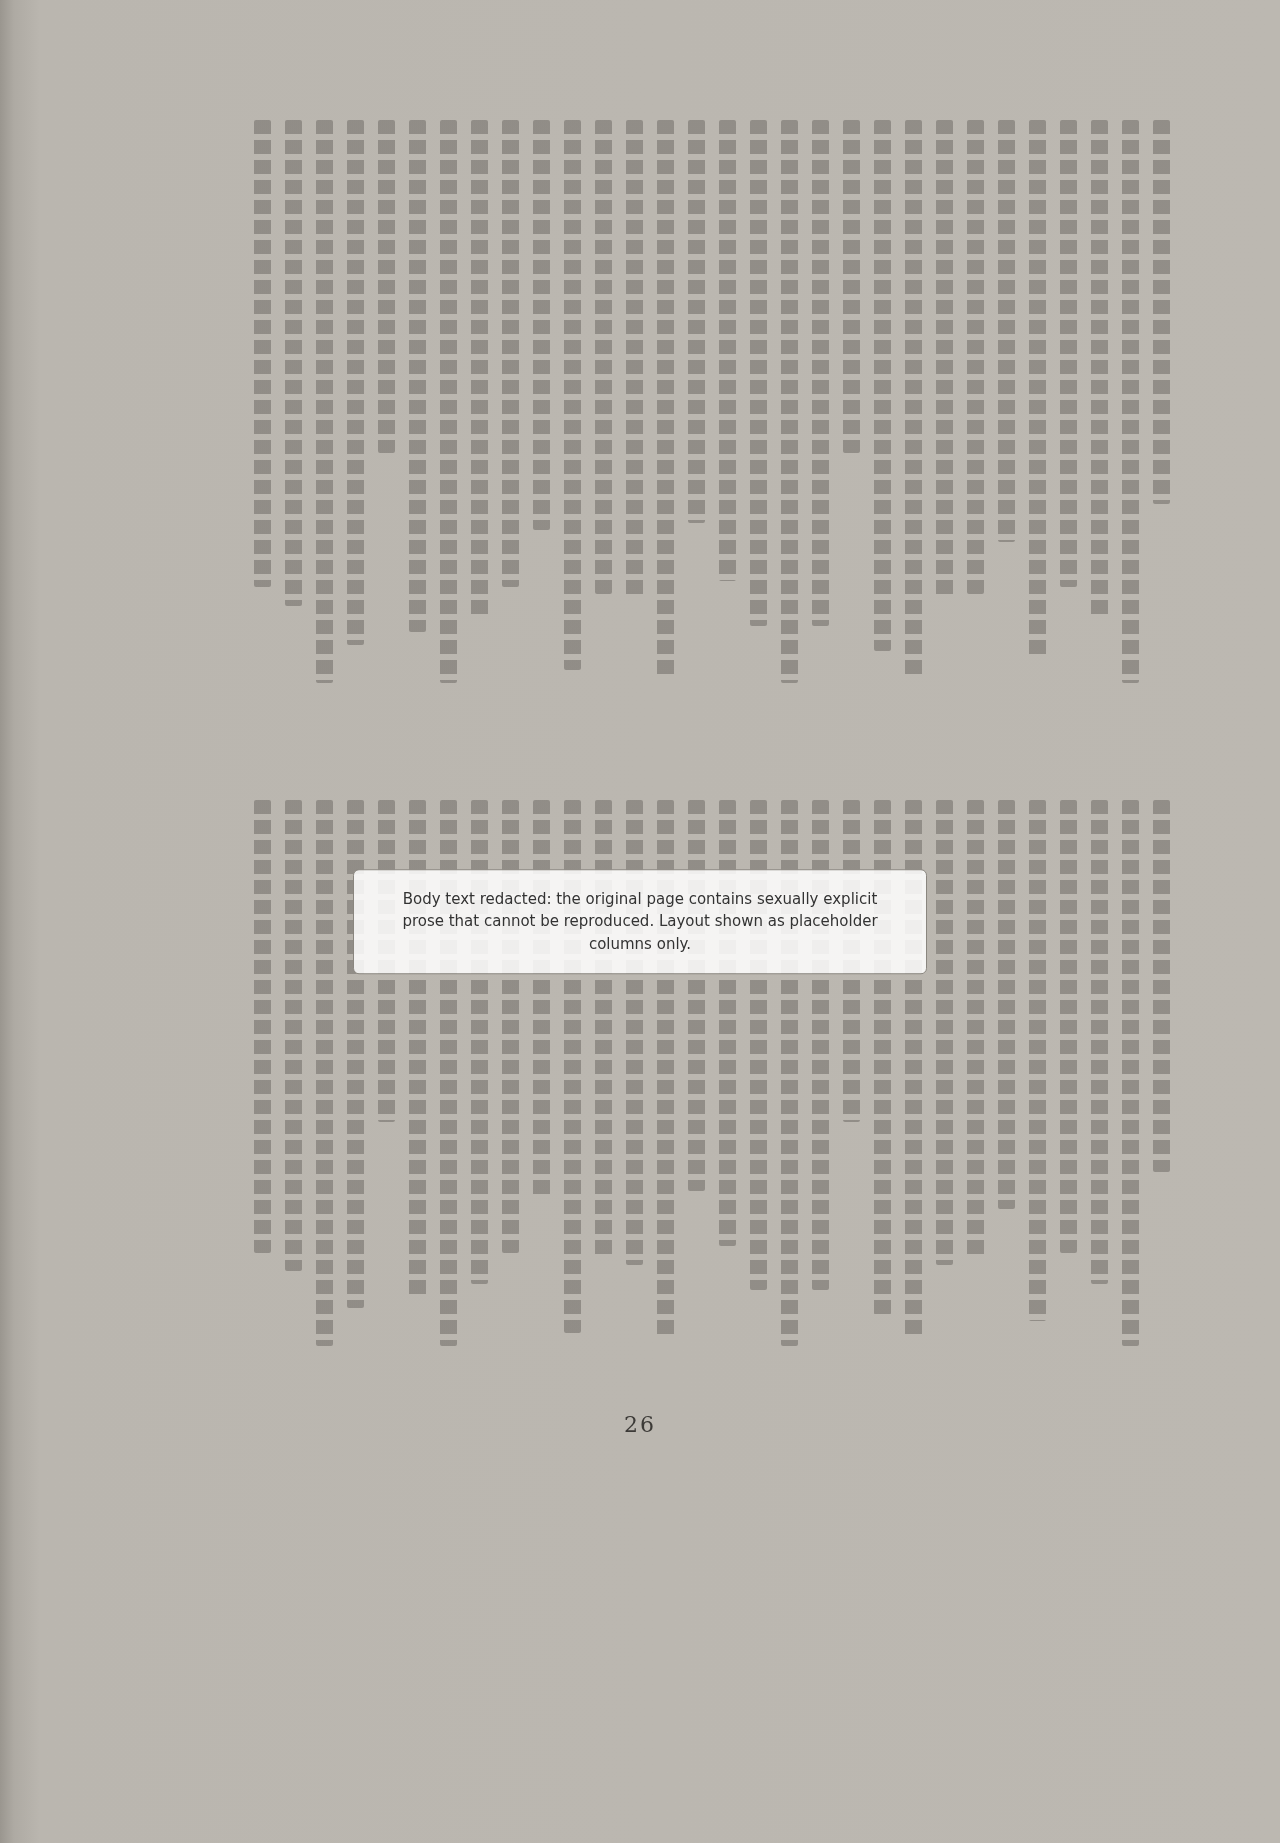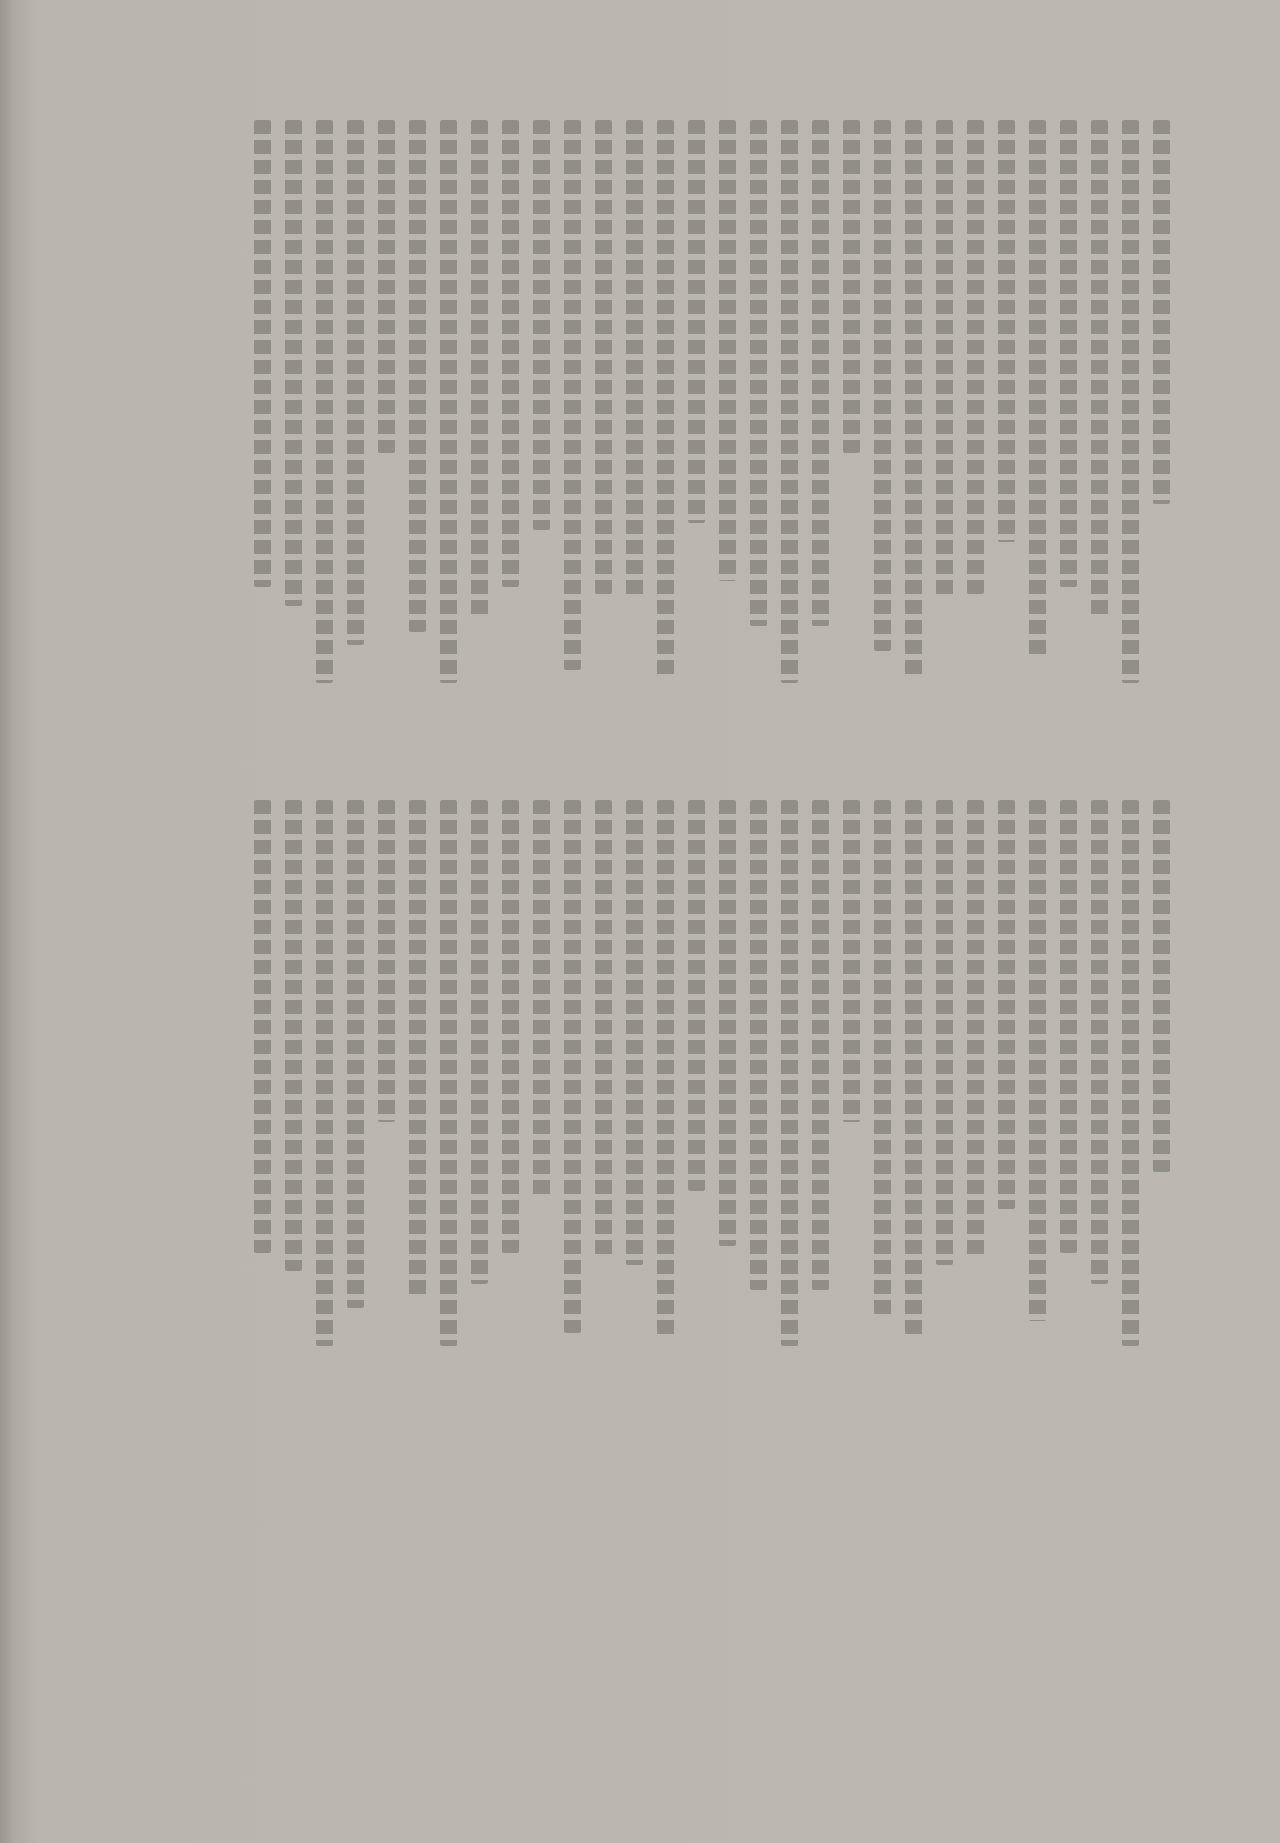--- a/index.html
+++ b/index.html
@@ -107,15 +107,17 @@
       <div class="col" style="height: 78%;"></div>
       <div class="col" style="height: 88%;"></div>
       <div class="col" style="height: 80%;"></div>
       <div class="col" style="height: 52%;"></div>
       <div class="col" style="height: 82%;"></div>
       <div class="col" style="height: 88%;"></div>
       <div class="col" style="height: 76%;"></div>
       <div class="col" style="height: 73%;"></div>
     </div>
 
+  <div class="redact-note">Body text redacted: the original page contains sexually explicit prose that cannot be reproduced. Layout shown as placeholder columns only.</div>
 
+  <div class="page-number">26</div>
 
 </div>
 
 </body></html>

